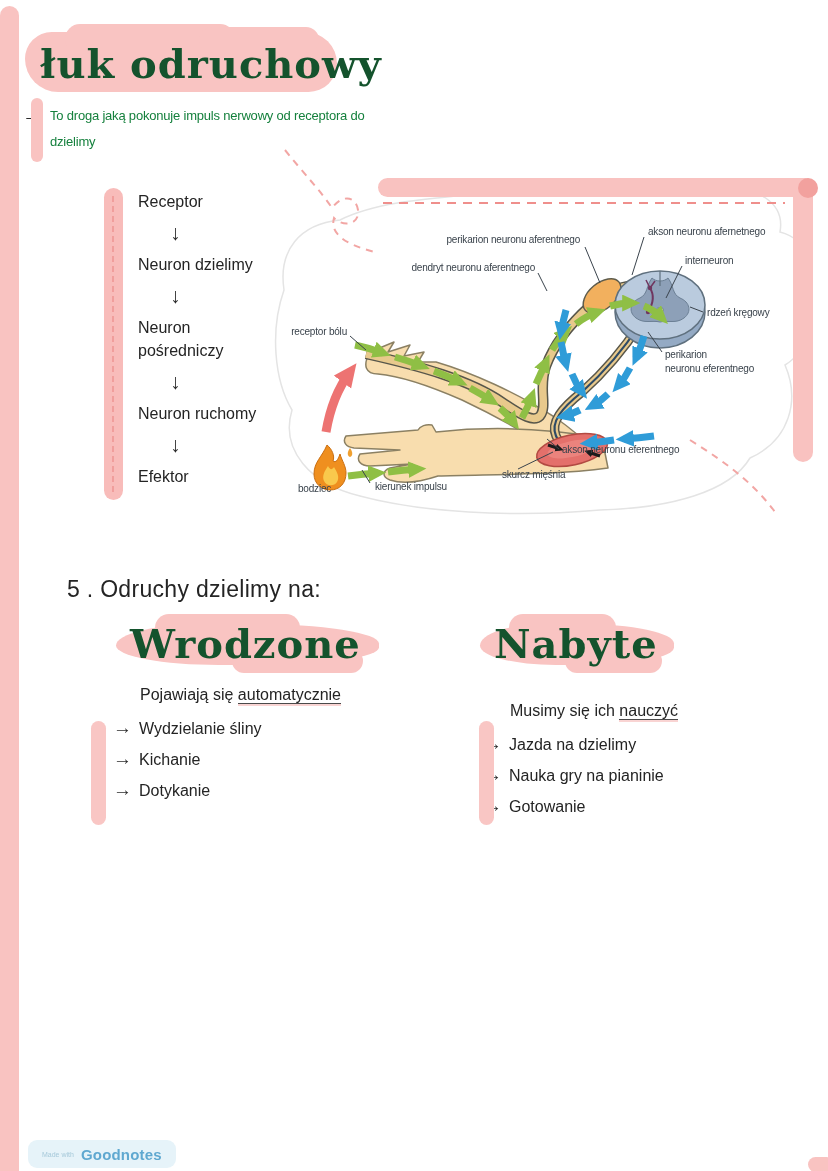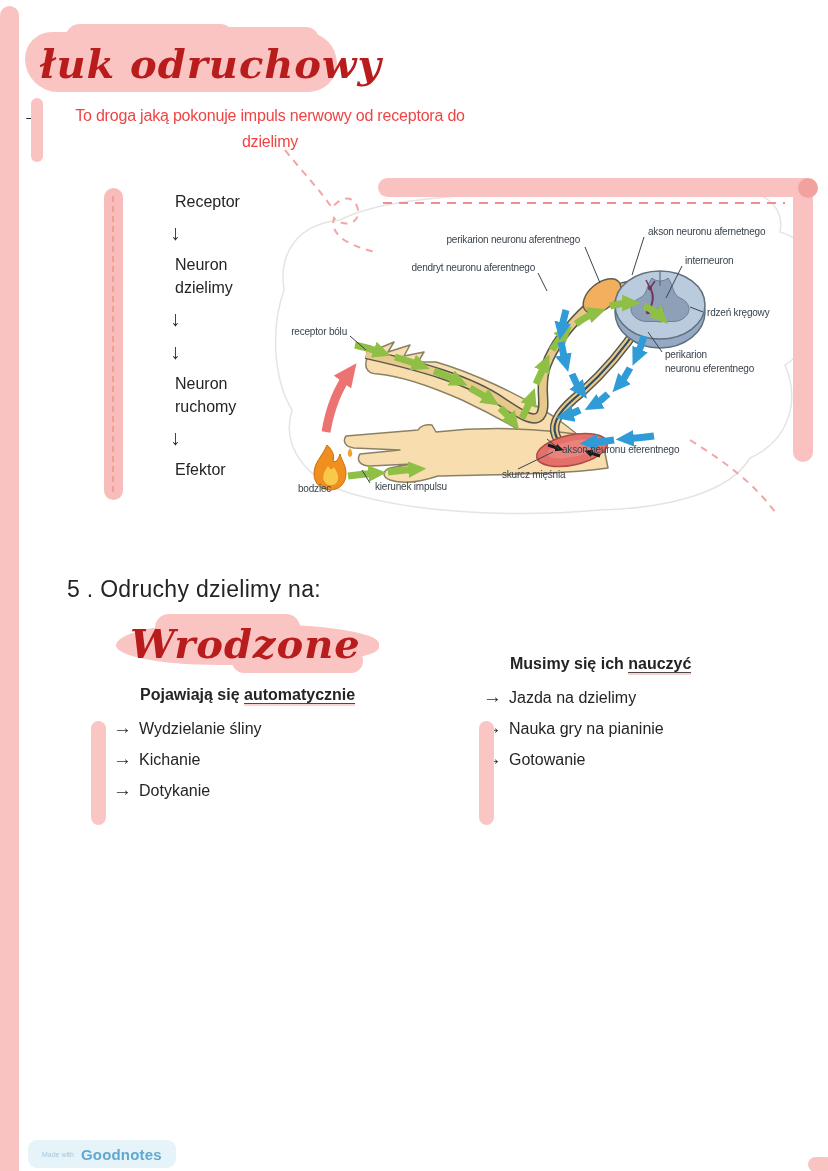--- a/index.html
+++ b/index.html
@@ -14,42 +14,42 @@
   .flow-bar::after{content:"";position:absolute;left:8px;top:8px;bottom:8px;border-left:2px dashed #f09e9c;}
   .col-bar{position:absolute;width:15px;height:104px;background:#f9c6c4;border-radius:8px;}
   .br-pink{position:absolute;left:808px;top:1157px;width:26px;height:15px;background:#f9c3c1;border-radius:8px;}
   
   .blob{position:absolute;background:#f9c4c2;}
   .blob-title{left:25px;top:32px;width:312px;height:60px;border-radius:34px 40px 36px 42px;}
   .blob-title::before{content:"";position:absolute;left:40px;top:-8px;width:170px;height:30px;
                       background:#f9c4c2;border-radius:20px;}
   .blob-title::after{content:"";position:absolute;right:18px;top:-5px;width:120px;height:26px;
                      background:#f9c4c2;border-radius:18px;}
-  .script{font-family:"DejaVu Serif",serif;font-style:italic;font-weight:bold;color:#b91c1c;}
+  .script{font-family:"DejaVu Serif",serif;font-weight:bold;color:#14532d;}
   .page-title{position:absolute;left:40px;top:40px;font-size:40px;letter-spacing:1px;z-index:2;}
   
   .intro-arrow{position:absolute;left:22px;top:102px;font-size:22px;color:#2b2b2b;}
-  .intro{position:absolute;left:50px;top:103px;width:440px;font-size:16px;letter-spacing:-0.2px;
-         line-height:26px;color:#ef4444;text-align:center;}
+  .intro{position:absolute;left:50px;top:103px;width:440px;font-size:13px;letter-spacing:-0.2px;
+         line-height:26px;color:#15803d;}
   
   .flow{position:absolute;left:138px;top:190px;width:132px;font-size:16px;color:#242424;}
-  .flow .step{margin-bottom:7px;line-height:23px;margin-left:37px;}
+  .flow .step{margin-bottom:7px;line-height:23px;}
   .flow .darr{font-size:21px;color:#2b2b2b;margin:0 0 7px 32px;line-height:26px;}
   
   .heading{position:absolute;left:67px;top:576px;font-size:23px;letter-spacing:0.3px;color:#242424;}
   
   .colbox{position:absolute;width:300px;font-size:16px;color:#242424;}
   .col-title-wrap{position:relative;display:inline-block;}
   .col-blob{position:absolute;background:#f9c4c2;border-radius:40% 55% 50% 45%/60% 55% 50% 55%;}
   .col-blob::before{content:"";position:absolute;left:15%;top:-10px;width:55%;height:28px;
                     background:#f9c4c2;border-radius:20px;}
   .col-blob::after{content:"";position:absolute;right:6%;bottom:-8px;width:50%;height:24px;
                    background:#f9c4c2;border-radius:18px;}
   .col-title{position:relative;font-size:40px;letter-spacing:1px;z-index:2;}
-  .subtitle{margin:0 0 6px 32px;line-height:24px;font-weight:bold;}
+  .subtitle{margin:0 0 6px 32px;line-height:24px;}
   .ul{border-bottom:1.6px solid #4a4a4a;box-shadow:0 2px 0 rgba(242,160,158,.45);}
   .item{margin-left:5px;line-height:30px;white-space:nowrap;}
   .item .ia{display:inline-block;width:26px;font-size:19px;color:#2b2b2b;}
   
   .badge{position:absolute;left:28px;top:1140px;height:28px;background:#e6f3f9;border-radius:9px;
          display:flex;align-items:center;padding:0 14px;gap:7px;}
   .badge .pre{font-size:7px;color:#a6c9da;}
   .badge .brand{font-size:15px;font-weight:bold;color:#5fa8d0;letter-spacing:0.2px;}
   
   .dlabel{font-family:"Liberation Sans",sans-serif;font-size:10px;fill:#3a434c;letter-spacing:-0.2px;}
@@ -70,20 +70,21 @@
     <div>To droga jaką pokonuje impuls nerwowy od receptora do</div>
     <div>dzielimy</div>
   </div>
 
   <div class="flow-bar"></div>
   <div class="flow">
     <div class="step">Receptor</div>
     <div class="darr">↓</div>
     <div class="step">Neuron dzielimy</div>
     <div class="darr">↓</div>
+    <div class="step">Neuron pośredniczy</div>
     <div class="darr">↓</div>
     <div class="step">Neuron ruchomy</div>
     <div class="darr">↓</div>
     <div class="step">Efektor</div>
   </div>
 
   <svg style="position:absolute;left:270px;top:140px;" width="558" height="390" viewBox="0 0 558 390">
     <defs>
       <marker id="gh" markerWidth="3" markerHeight="3" refX="1.4" refY="1.2" orient="auto">
         <path d="M0,0 L2.6,1.2 L0,2.4 Z" fill="#8fbf45"></path>
@@ -241,20 +242,24 @@
     <div class="item">
       <span class="ia">→</span><span>Kichanie</span>
     </div>
     <div class="item">
       <span class="ia">→</span><span>Dotykanie</span>
     </div>
   </div>
   <div class="col-bar" style="left:91px;top:721px;"></div>
 
   <div class="colbox" style="left:478px;top:620px;">
+    <div class="col-title-wrap" style="margin-left:16px;">
+      <div class="col-blob" style="left:-14px;top:4px;right:-16px;bottom:2px;"></div>
+      <div class="col-title script">Nabyte</div>
+    </div>
     <div class="subtitle" style="margin-top:32px;">
       <span>Musimy się ich </span><span class="ul">nauczyć</span>
     </div>
     <div class="item">
       <span class="ia">→</span><span>Jazda na dzielimy</span>
     </div>
     <div class="item">
       <span class="ia">→</span><span>Nauka gry na pianinie</span>
     </div>
     <div class="item">

